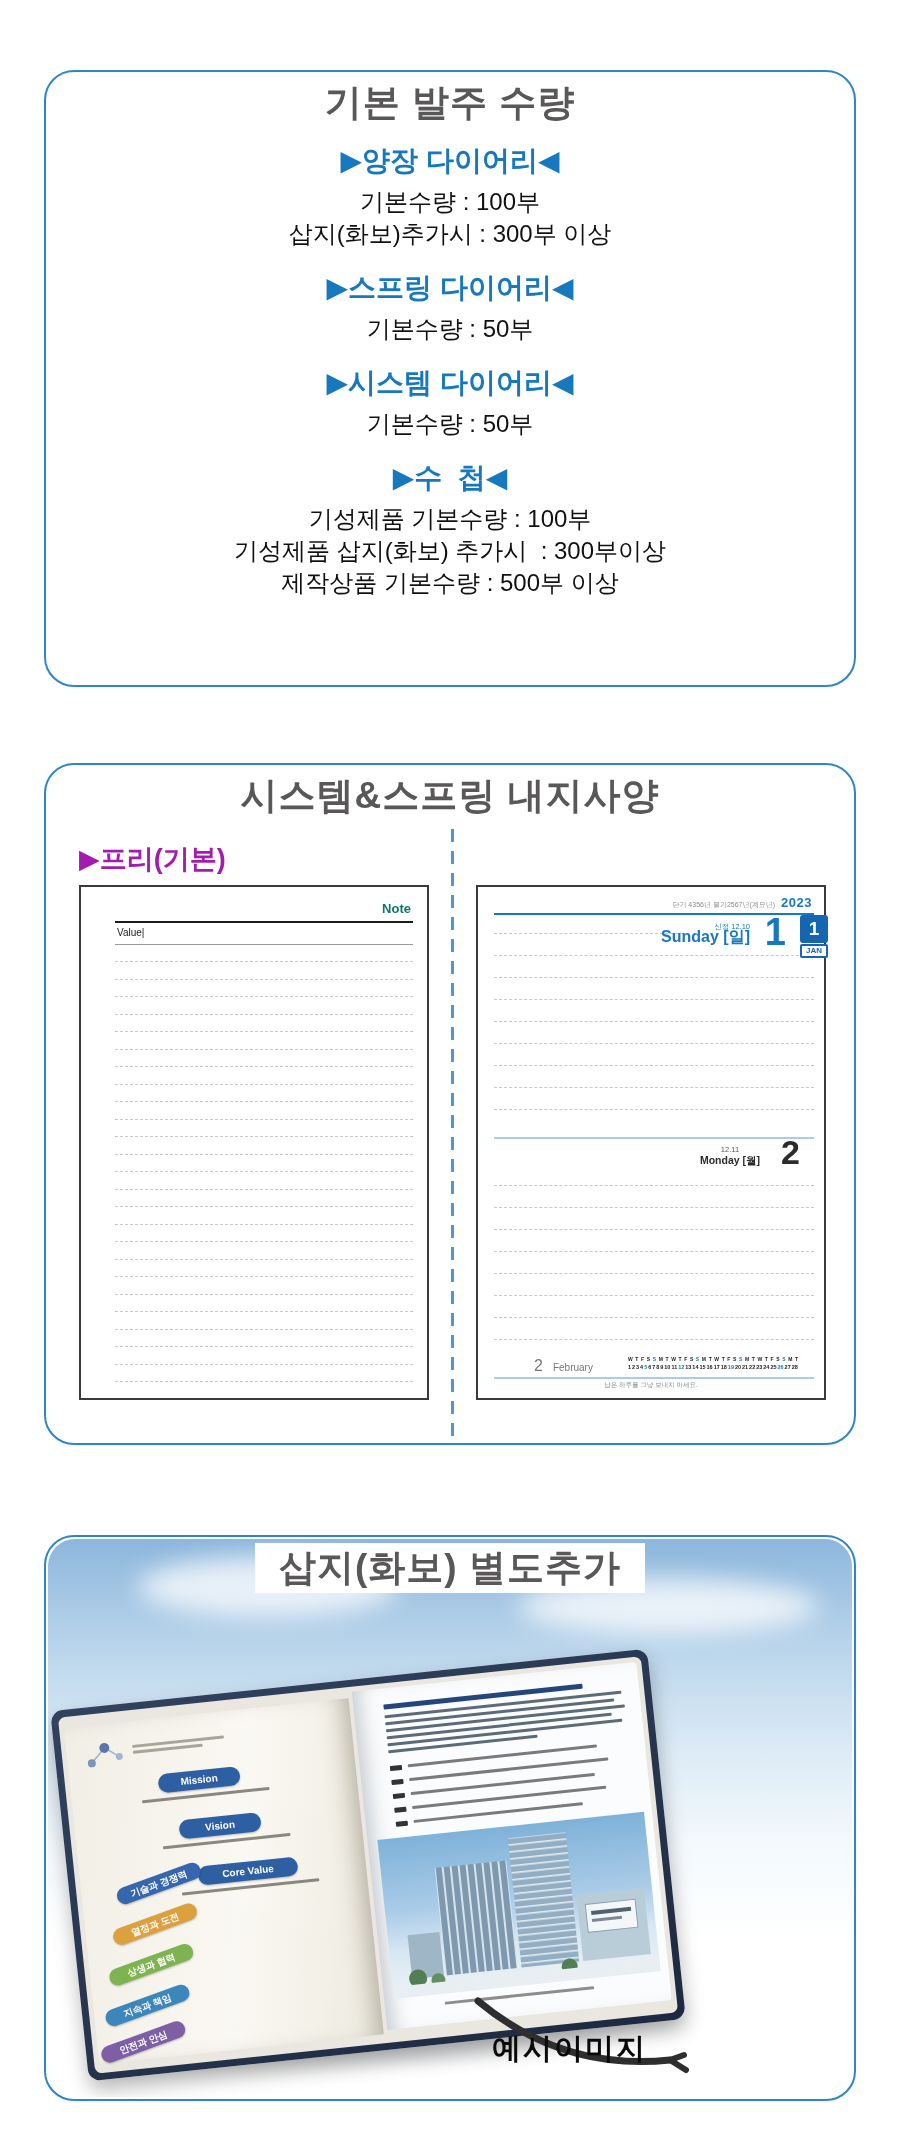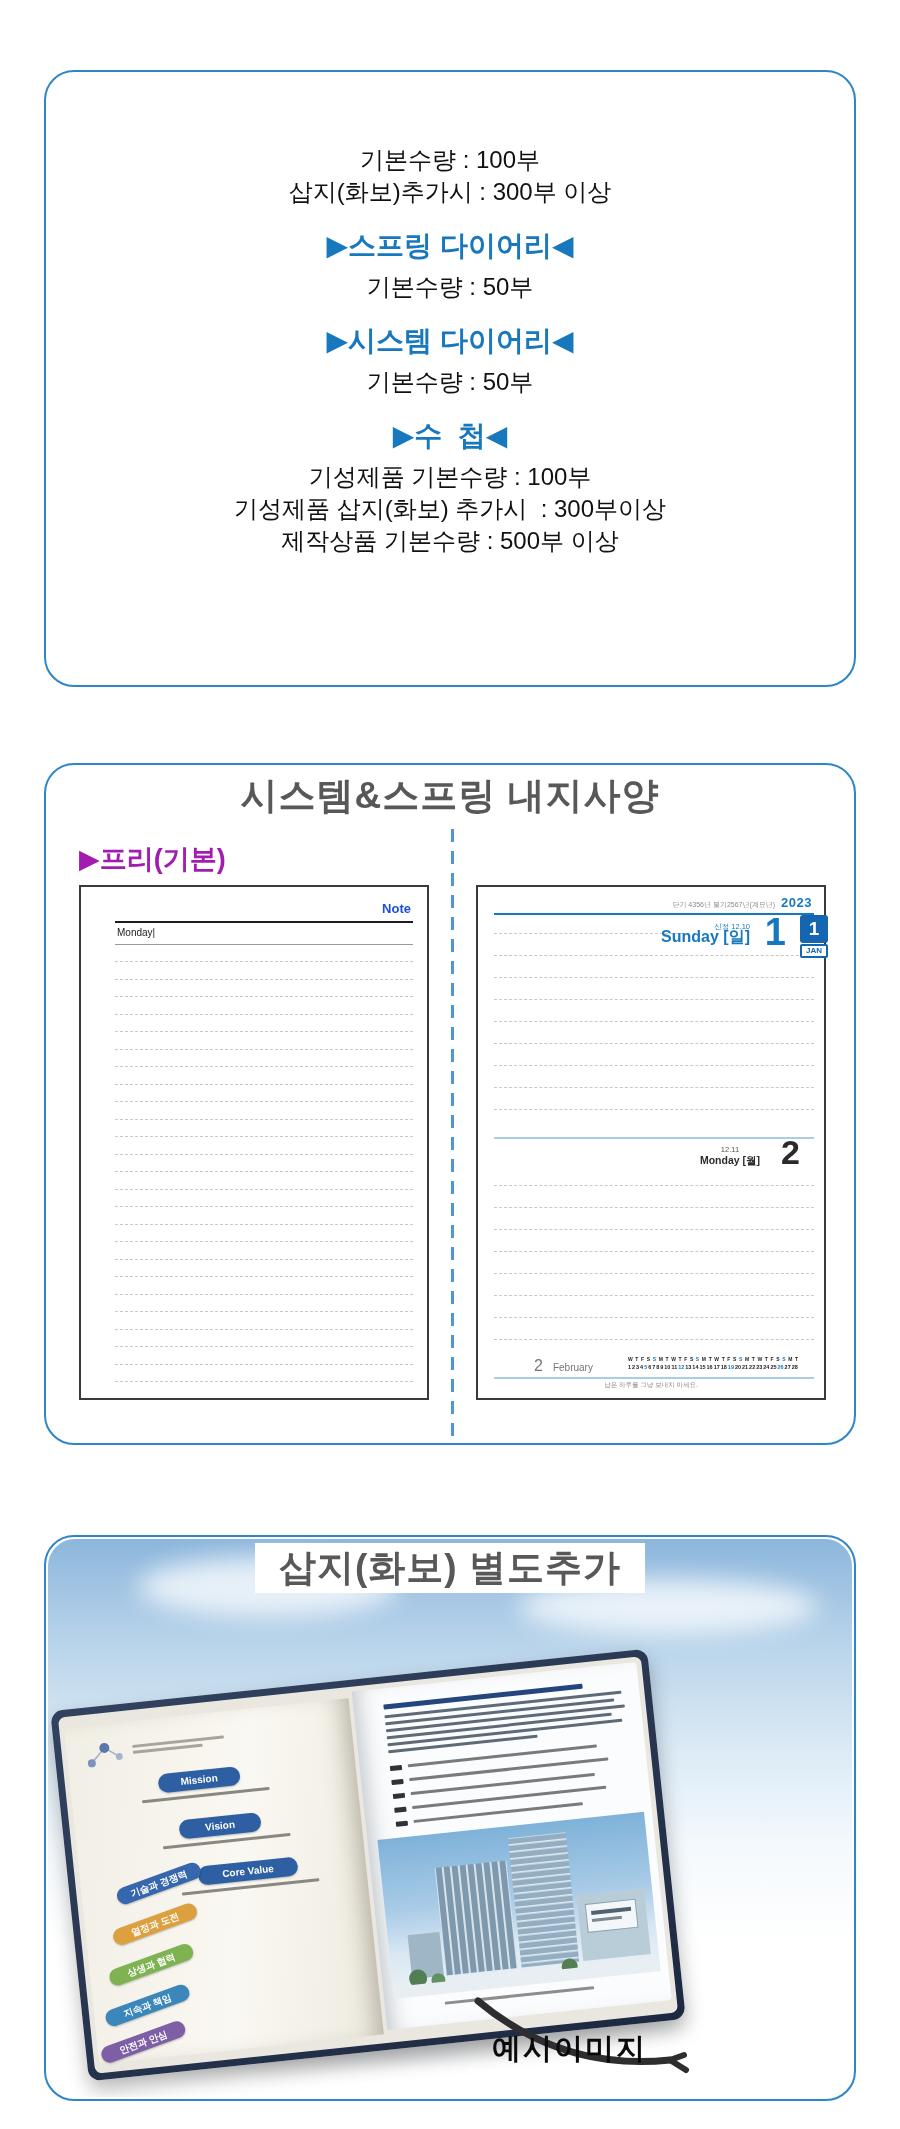--- a/index.html
+++ b/index.html
@@ -33,21 +33,21 @@
          background:repeating-linear-gradient(to bottom,#4f96d6 0 13px,transparent 13px 22px)}
   .page{position:absolute;top:120px;width:350px;height:515px;border:2px solid #3a3a3a;
          background:#fff;box-sizing:border-box}
   #page-free{left:33px}
   #page-today{left:430px}
   .rule{position:absolute;height:0;border-top:1px dashed #c8c8c8;z-index:0}
   #page-free .rule{left:34px;right:14px}
   #page-today .rule{left:16px;right:10px}
 
   
-  .note{position:absolute;top:14px;right:16px;font-size:13px;font-weight:bold;color:#1d4ed8;z-index:2}
+  .note{position:absolute;top:14px;right:16px;font-size:13px;font-weight:bold;color:#0f766e;z-index:2}
   .note-line{position:absolute;top:34px;left:34px;right:14px;height:2px;background:#1c1c1c}
   .theme{position:absolute;top:40px;left:36px;font-size:10px;color:#222;z-index:2}
   .theme-line{position:absolute;top:57px;left:34px;right:14px;height:1px;background:#9a9a9a}
 
   
   .era{position:absolute;top:8px;right:12px;font-size:7px;color:#8a8a8a;z-index:2;white-space:nowrap}
   .era .year{font-size:13px;color:#1878be;font-weight:bold;letter-spacing:.5px;margin-left:4px}
   .head-line{position:absolute;top:26px;left:16px;right:10px;height:2px;background:#1878be;z-index:1}
   .d1-bg{position:absolute;top:30px;right:6px;width:130px;height:30px;background:#fff;z-index:1}
   .d1-texts{position:absolute;top:35px;right:74px;text-align:right;color:#1878be;z-index:2}
@@ -111,22 +111,24 @@
          background:linear-gradient(180deg,#7fb2d9 0%,#a9cbe7 45%,#d8e7f3 72%,#eef2f5 100%)}
   .ribbon-svg{position:absolute;left:0;top:0;width:808px;height:562px;pointer-events:none}
   .example{position:absolute;left:444px;top:490px;font-size:29px;font-weight:bold;color:#0a0a0a;
          letter-spacing:2px;z-index:6}
   .mol-svg{position:absolute;left:16px;top:14px}
 </style>
 </head>
 <body>
 
 <section class="panel" id="panel-order">
+  <h2 class="panel-title">기본 발주 수량</h2>
   <div class="content">
     <div class="group">
+      <div class="group-heading">▶양장 다이어리◀</div>
       <div class="group-lines">
         <div class="line">기본수량 : 100부</div>
         <div class="line">삽지(화보)추가시 : 300부 이상</div>
       </div>
     </div>
     <div class="group">
       <div class="group-heading">▶스프링 다이어리◀</div>
       <div class="group-lines">
         <div class="line">기본수량 : 50부</div>
       </div>
@@ -149,21 +151,21 @@
 </section>
 
 <section class="panel" id="panel-spec">
   <h2 class="panel-title">시스템&amp;스프링 내지사양</h2>
   <div class="divider"></div>
 
   <div class="page-label" id="label-free">▶프리(기본)</div>
   <div class="page" id="page-free">
     <span class="note">Note</span>
     <div class="note-line"></div>
-    <span class="theme">Monday|</span>
+    <span class="theme">Value|</span>
     <div class="theme-line"></div>
   <div class="rule" style="top: 74px;"></div>
       <div class="rule" style="top: 91.5px;"></div>
       <div class="rule" style="top: 109px;"></div>
       <div class="rule" style="top: 126.5px;"></div>
       <div class="rule" style="top: 144px;"></div>
       <div class="rule" style="top: 161.5px;"></div>
       <div class="rule" style="top: 179px;"></div>
       <div class="rule" style="top: 196.5px;"></div>
       <div class="rule" style="top: 214px;"></div>

